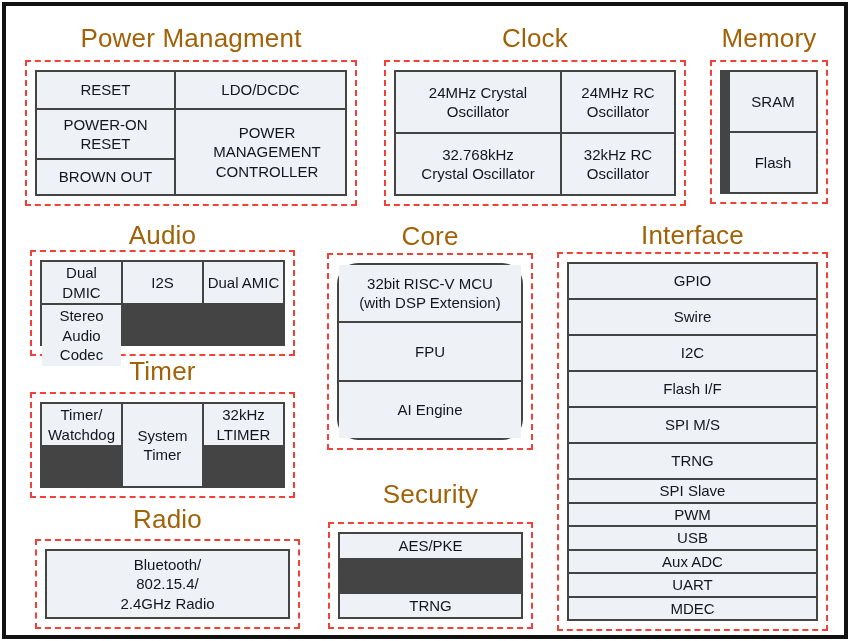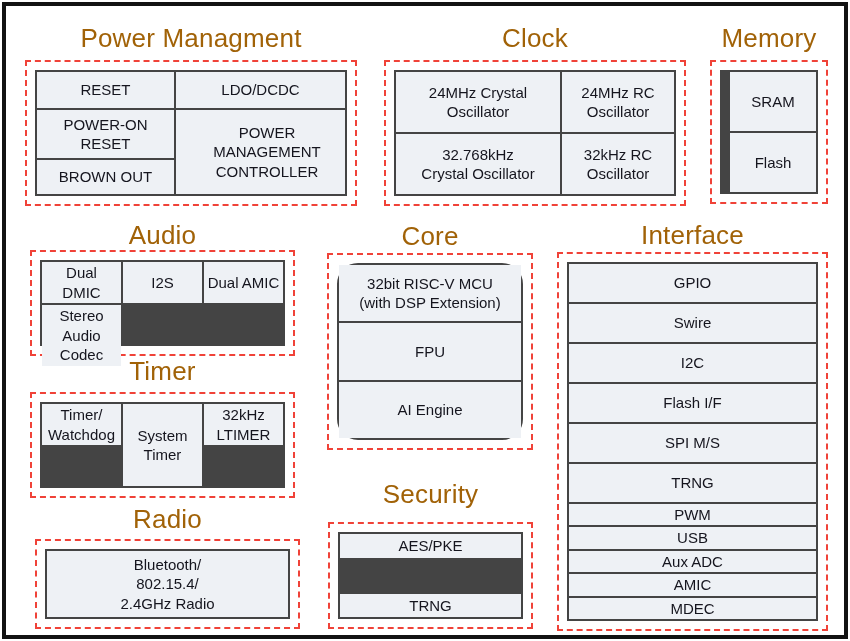--- a/index.html
+++ b/index.html
@@ -117,24 +117,25 @@
 
 <div class="sec" id="sec-interface">
   <div class="title">Interface</div>
   <div class="cells">
     <div class="cell">GPIO</div>
     <div class="cell">Swire</div>
     <div class="cell">I2C</div>
     <div class="cell">Flash I/F</div>
     <div class="cell">SPI M/S</div>
     <div class="cell">TRNG</div>
+    <div class="cell">SPI Slave</div>
     <div class="cell">PWM</div>
     <div class="cell">USB</div>
     <div class="cell">Aux ADC</div>
-    <div class="cell">AMIC</div>
+    <div class="cell">UART</div>
     <div class="cell">MDEC</div>
   </div>
 </div>
 
 <div class="sec" id="sec-timer">
   <div class="title">Timer</div>
   <div class="cells">
     <div class="cell">Timer/
 Watchdog</div>
     <div class="cell systimer">System

